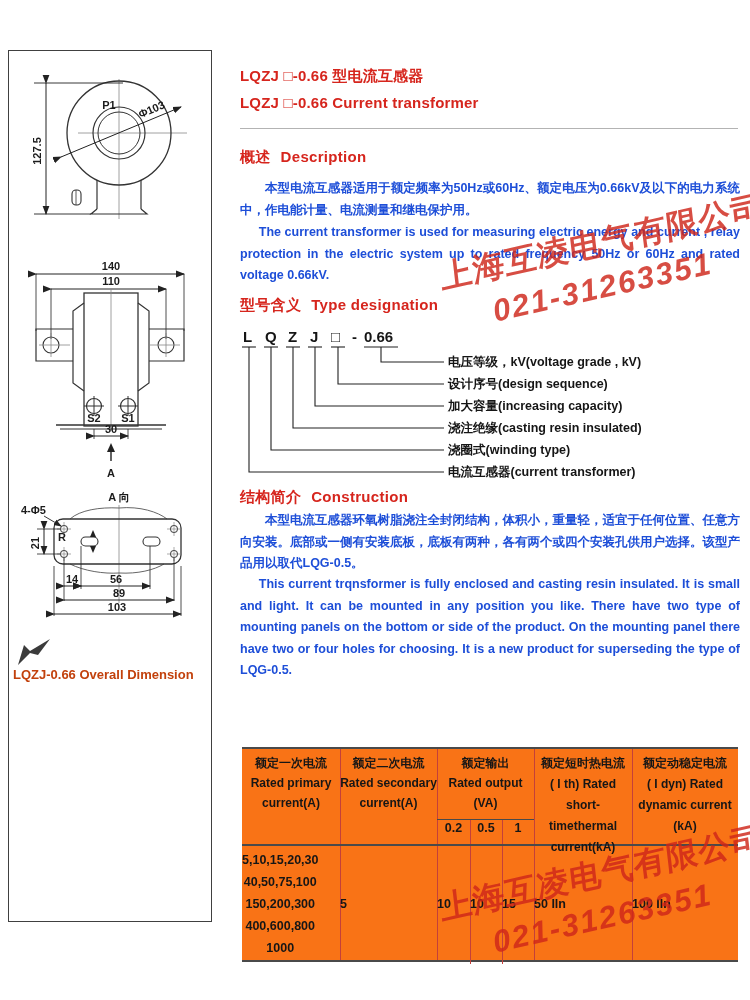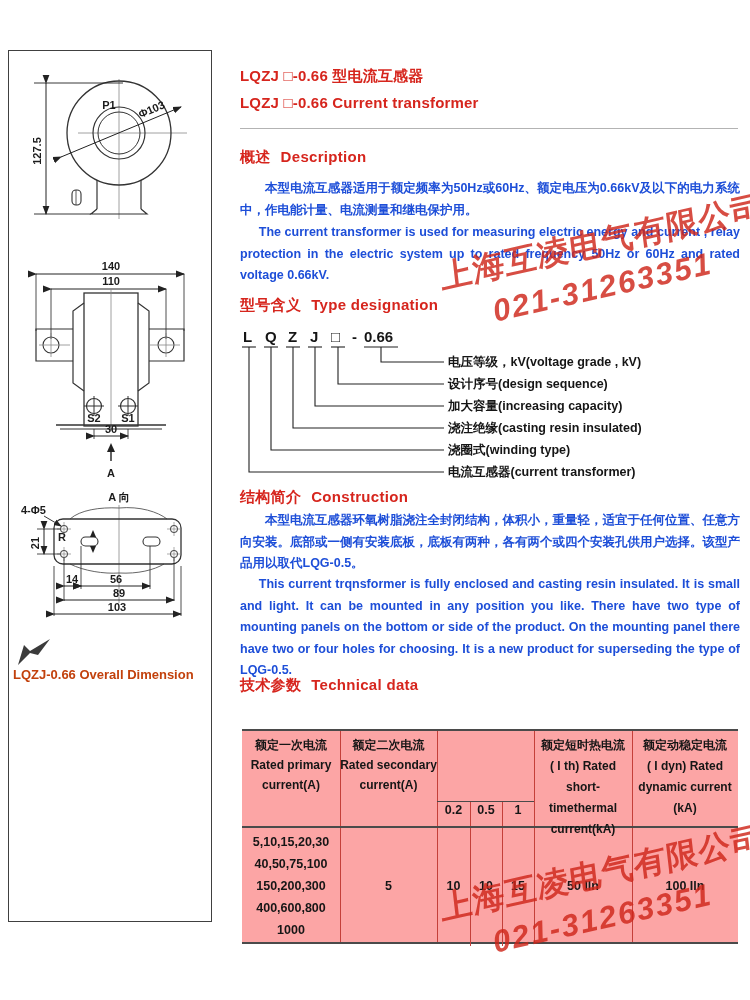--- a/index.html
+++ b/index.html
@@ -23,33 +23,33 @@
 
   .sec-head { position:absolute; color:#d6251d; font-size:15px; font-weight:800; letter-spacing:.3px; }
   .sec-head .en { margin-left:10px; }
 
   .para { position:absolute; left:240px; width:500px; color:#1d4ed8; font-size:12.5px;
           font-weight:700; line-height:21.5px; text-align:justify; }
   .indent2 { text-indent:2em; }
   .indent15 { text-indent:1.5em; }
 
   
-  .ttable { position:absolute; left:242px; top:729px; width:496px; height:215px;
-            background:#fca5a5; border-top:2px solid #4a4a4a; border-bottom:2px solid #4a4a4a; }
+  .ttable { position:absolute; left:242px; top:747px; width:496px; height:215px;
+            background:#f97316; border-top:2px solid #4a4a4a; border-bottom:2px solid #4a4a4a; }
   .vline { position:absolute; top:0; width:1px; height:100%; background:#c4403a; }
   .vline-sub { position:absolute; width:1px; background:#c4403a; }
   .hline-head { position:absolute; left:0; top:95px; width:100%; height:2px; background:#4a4a4a; }
   .hline-sub { position:absolute; height:1px; background:#4a4a4a; }
   .thcell { position:absolute; top:4px; text-align:center; color:#161616;
             font-size:12px; font-weight:700; line-height:20px; }
   .thcell.tight { line-height:21px; }
   .subnum { position:absolute; top:72px; height:23px; text-align:center; color:#161616;
             font-size:12.5px; font-weight:800; }
   .tbody-cell { position:absolute; top:95px; height:120px; display:flex; align-items:center;
-                justify-content:center; text-align:center; color:#161616; font-size:12.5px;
+                justify-content:flex-start; text-align:center; color:#161616; font-size:12.5px;
                 font-weight:700; line-height:22px; }
 
   
   .wm { position:absolute; z-index:40; color:rgba(206,38,26,.82); transform:rotate(-12.5deg);
         transform-origin:0 0; pointer-events:none; white-space:nowrap; }
   .wm .co { font-size:32px; font-weight:900; letter-spacing:1px; transform:skewX(-6deg); }
   .wm .tel { font-size:31px; font-weight:900; letter-spacing:2px; font-style:italic;
              margin-left:44px; margin-top:4px; }
 </style>
 </head>
@@ -258,23 +258,20 @@
       <text x="208" y="154">电流互感器(current transformer)</text>
     </g>
   </svg>
 
   <div class="sec-head" style="left:240px; top:488px;">
     <span>结构简介</span><span class="en">Construction</span>
   </div>
   <div class="para indent2" style="top:510px;">本型电流互感器环氧树脂浇注全封闭结构，体积小，重量轻，适宜于任何位置、任意方向安装。底部或一侧有安装底板，底板有两种，各有两个或四个安装孔供用户选择。该型产品用以取代LQG-0.5。</div>
   <div class="para indent15" style="top:574px;">This current trqnsformer is fully enclosed and casting resin insulated. It is small and light. It can be mounted in any position you like. There have two type of mounting panels on the bottom or side of the product. On the mounting panel there have two or four holes for choosing. It is a new product for superseding the type of LQG-0.5.</div>
 
-  <div class="sec-head" style="left:240px; top:676px;">
-    <span>技术参数</span><span class="en">Technical data</span>
-  </div>
 
   <div class="ttable">
 
     <div class="vline" style="left:98px;"></div>
     <div class="vline" style="left:195px;"></div>
     <div class="vline" style="left:292px;"></div>
     <div class="vline" style="left:390px;"></div>
     <div class="vline-sub" style="left:228px; top:70px; height:145px;"></div>
     <div class="vline-sub" style="left:260px; top:70px; height:145px;"></div>
     <div class="hline-sub" style="left:195px; top:70px; width:97px;"></div>
@@ -283,20 +280,25 @@
     <div class="thcell" style="left:0; width:98px;">
       <div>额定一次电流</div>
       <div>Rated primary</div>
       <div>current(A)</div>
     </div>
     <div class="thcell" style="left:98px; width:97px;">
       <div>额定二次电流</div>
       <div>Rated secondary</div>
       <div>current(A)</div>
     </div>
+    <div class="thcell" style="left:195px; width:97px;">
+      <div>额定输出</div>
+      <div>Rated output</div>
+      <div>(VA)</div>
+    </div>
     <div class="subnum" style="left:195px; width:33px;">0.2</div>
     <div class="subnum" style="left:228px; width:32px;">0.5</div>
     <div class="subnum" style="left:260px; width:32px;">1</div>
     <div class="thcell tight" style="left:292px; width:98px;">
       <div>额定短时热电流</div>
       <div>( I th) Rated</div>
       <div>short-timethermal</div>
       <div>current(kA)</div>
     </div>
     <div class="thcell tight" style="left:390px; width:106px;">

